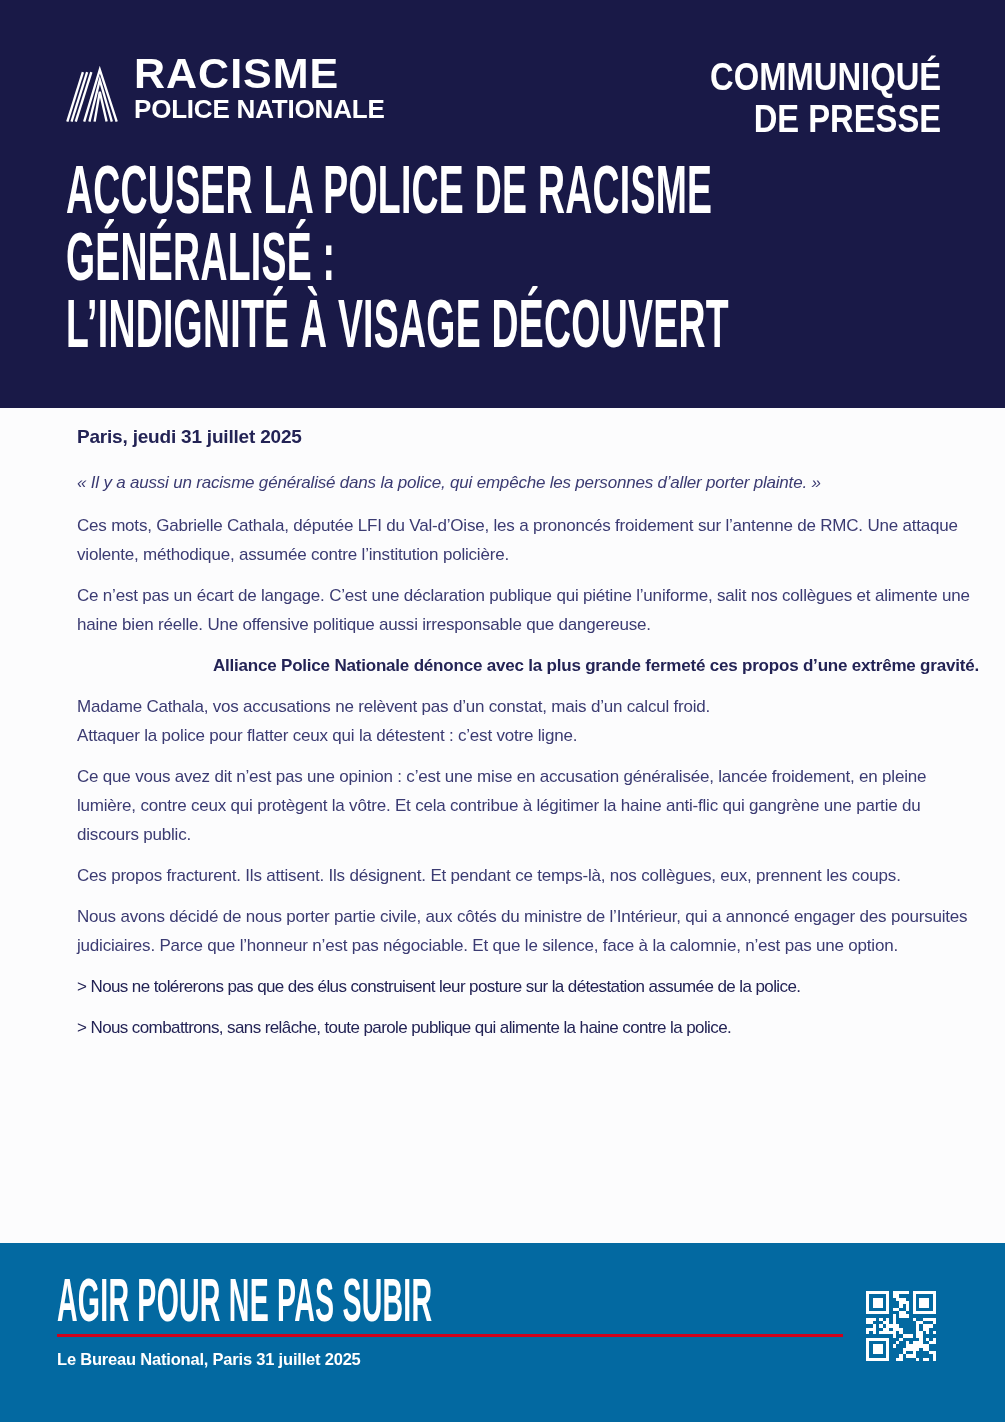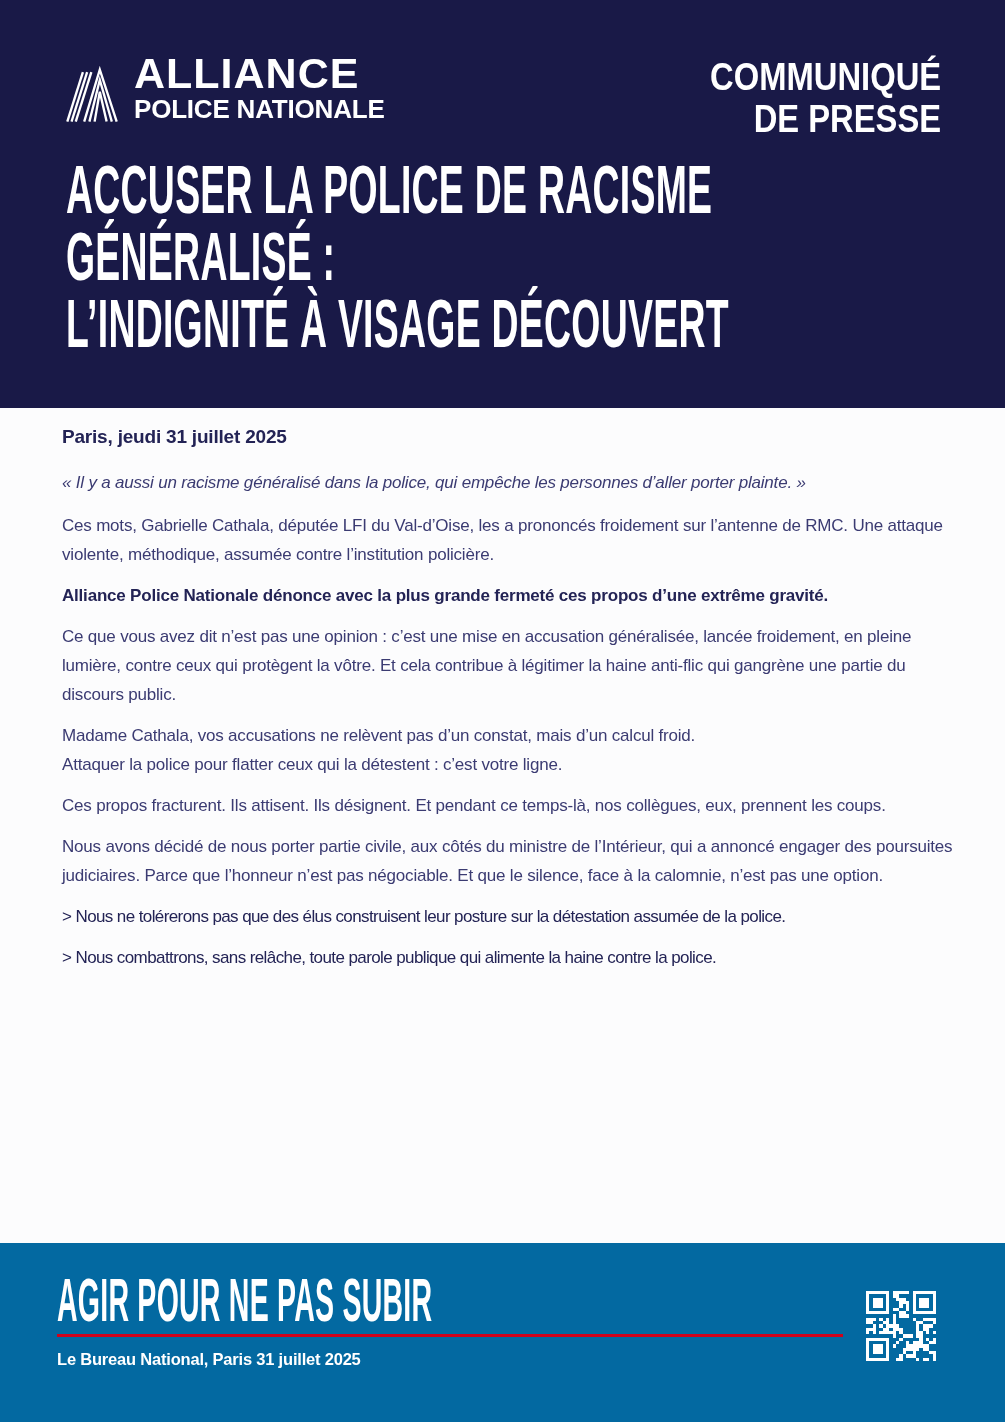--- a/index.html
+++ b/index.html
@@ -40,31 +40,31 @@
   }
   .doc-title{
     position:absolute;left:66px;top:156px;
     color:#fff;font-weight:bold;font-size:68px;line-height:67px;
     transform:scaleX(0.55);transform-origin:left top;
     letter-spacing:0.5px;
   }
   .doc-title div{white-space:nowrap;}
   
   .content{
-    position:absolute;left:62px;top:422px;width:902px;
+    position:absolute;left:77px;top:422px;width:902px;
     color:#3b3b72;font-size:17px;line-height:29px;
     letter-spacing:-0.2px;
   }
   .content p{margin:12px 0 12px 0;white-space:pre-line;}
   .dateline{
     font-weight:bold;color:#232355;font-size:19px;
     margin:0 0 17px 0 !important;
   }
   .quote{font-style:italic;margin-bottom:14px !important;}
-  .p-bold{font-weight:bold;color:#232355;}
+  .p-bold{font-weight:bold;color:#232355;text-align:right;}
   .p-bullet{font-weight:normal;color:#232355;letter-spacing:-0.6px;}
   
   .footer{
     position:absolute;left:0;bottom:0;width:1005px;height:179px;
     background:#0369a1;
   }
   .slogan{
     position:absolute;left:57px;top:26px;
     color:#fff;font-weight:bold;font-size:62px;line-height:62px;
     transform:scaleX(0.46);transform-origin:left top;
@@ -98,21 +98,21 @@
             <line x1="2" y1="88" x2="26" y2="12"></line>
             <line x1="8.5" y1="88" x2="32.5" y2="12"></line>
             <line x1="15" y1="88" x2="39" y2="12"></line>
             <path d="M28 88 L52 8 L78 88"></path>
             <path d="M36 88 L52 24 L70.5 88"></path>
             <path d="M44 88 L52 42 L62.5 88"></path>
           </g>
         </svg>
       </span>
       <span>
-        <div class="logo-title">ALLIANCE</div>
+        <div class="logo-title">RACISME</div>
         <div class="logo-subtitle">POLICE NATIONALE</div>
       </span>
     </div>
 
     <div class="press-label">
       <div>COMMUNIQUÉ</div>
       <div>DE PRESSE</div>
     </div>
 
     <div class="doc-title">
@@ -120,24 +120,25 @@
       <div>GÉNÉRALISÉ :</div>
       <div>L’INDIGNITÉ À VISAGE DÉCOUVERT</div>
     </div>
 
   </div>
 
   <div class="content">
     <p class="dateline">Paris, jeudi 31 juillet 2025</p>
     <p class="quote">« Il y a aussi un racisme généralisé dans la police, qui empêche les personnes d’aller porter plainte. »</p>
     <p>Ces mots, Gabrielle Cathala, députée LFI du Val-d’Oise, les a prononcés froidement sur l’antenne de RMC. Une attaque violente, méthodique, assumée contre l’institution policière.</p>
+    <p>Ce n’est pas un écart de langage. C’est une déclaration publique qui piétine l’uniforme, salit nos collègues et alimente une haine bien réelle. Une offensive politique aussi irresponsable que dangereuse.</p>
     <p class="p-bold">Alliance Police Nationale dénonce avec la plus grande fermeté ces propos d’une extrême gravité.</p>
-    <p>Ce que vous avez dit n’est pas une opinion : c’est une mise en accusation généralisée, lancée froidement, en pleine lumière, contre ceux qui protègent la vôtre. Et cela contribue à légitimer la haine anti-flic qui gangrène une partie du discours public.</p>
     <p>Madame Cathala, vos accusations ne relèvent pas d’un constat, mais d’un calcul froid.
 Attaquer la police pour flatter ceux qui la détestent : c’est votre ligne.</p>
+    <p>Ce que vous avez dit n’est pas une opinion : c’est une mise en accusation généralisée, lancée froidement, en pleine lumière, contre ceux qui protègent la vôtre. Et cela contribue à légitimer la haine anti-flic qui gangrène une partie du discours public.</p>
     <p>Ces propos fracturent. Ils attisent. Ils désignent. Et pendant ce temps-là, nos collègues, eux, prennent les coups.</p>
     <p>Nous avons décidé de nous porter partie civile, aux côtés du ministre de l’Intérieur, qui a annoncé engager des poursuites judiciaires. Parce que l’honneur n’est pas négociable. Et que le silence, face à la calomnie, n’est pas une option.</p>
     <p class="p-bullet">&gt; Nous ne tolérerons pas que des élus construisent leur posture sur la détestation assumée de la police.</p>
     <p class="p-bullet">&gt; Nous combattrons, sans relâche, toute parole publique qui alimente la haine contre la police.</p>
   </div>
 
   <div class="footer">
     <div class="slogan">AGIR POUR NE PAS SUBIR</div>
     <div class="red-line"></div>
     <div class="bureau">Le Bureau National, Paris 31 juillet 2025</div>

